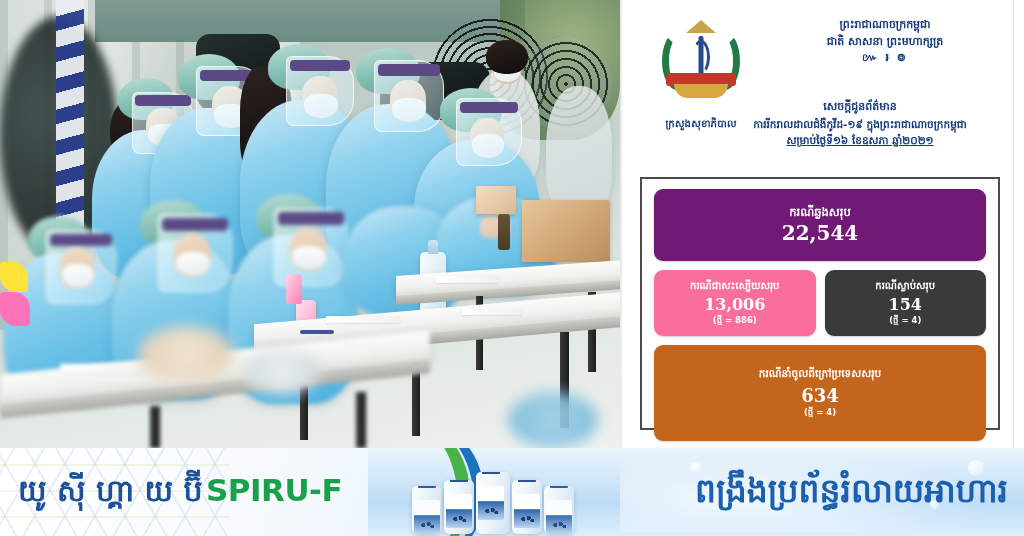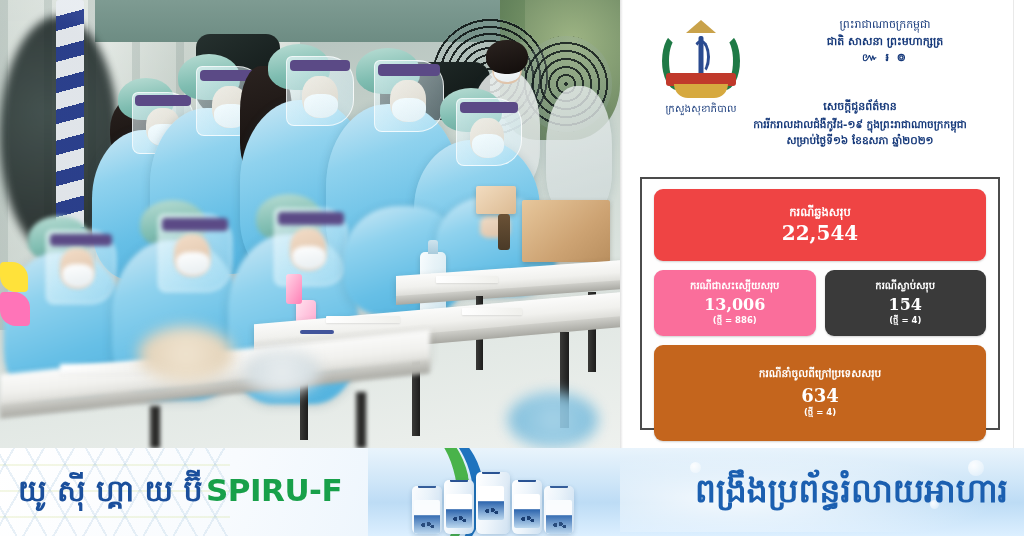--- a/index.html
+++ b/index.html
@@ -175,51 +175,51 @@
   }
   .emblem .ribbon{
     position:absolute; left:8px; bottom:12px; width:70px; height:13px;
     background:#c0392b; border-radius:3px;
   }
   .emblem .base{
     position:absolute; left:16px; bottom:0; width:54px; height:14px;
     background:#d6a93f; border-radius:0 0 26px 26px;
   }
   .logo-caption{
-    margin-top:4px; font-size:10px; color:#16397a; font-weight:normal; letter-spacing:.2px;
+    margin-top:19px; font-size:10px; color:#16397a; font-weight:bold; letter-spacing:.2px;
   }
   .nation-block{
     position:absolute; left:130px; top:16px; width:270px; text-align:center;
     color:#16397a;
   }
-  .nation-l1{ font-size:11px; font-weight:normal; line-height:1.55; }
+  .nation-l1{ font-size:11px; font-weight:bold; line-height:1.55; }
   .nation-l2{ font-size:11px; font-weight:bold; line-height:1.55; }
   .nation-orn{ font-size:11px; font-weight:bold; letter-spacing:2px; line-height:1.4; }
   .title-block{
     position:absolute; left:80px; top:98px; width:320px; text-align:center; color:#16397a;
   }
   .t1{ font-size:11px; font-weight:bold; line-height:1.6; }
   .t2{ font-size:11px; font-weight:bold; line-height:1.6; }
   .t3{ font-size:10.5px; font-weight:bold; line-height:1.6; }
-  .t4{ font-size:10.5px; font-weight:bold; line-height:1.6; }
+  .t4{ font-size:10.5px; font-weight:bold; line-height:1.6;text-decoration:underline; }
 
   .stats-frame{
     position:absolute; left:640px; top:177px; width:360px; height:253px;
     border:2px solid #4b4b4b; background:#fefefe; padding:10px 12px;
   }
   .stat{
     border-radius:9px; color:#fff; text-align:center;
     display:flex; flex-direction:column; justify-content:center; align-items:center;
     box-shadow: 0 1px 2px rgba(0,0,0,.18);
   }
   .stat .lbl{ font-size:10px; font-weight:bold; line-height:1.3; }
   .stat .val{ font-family:"DejaVu Serif","Liberation Serif",serif; font-weight:bold; }
   .stat .sub{ font-size:8.5px; font-weight:bold; margin-top:1px; }
 
-  .stat-total{ height:72px; background:#ef4444; margin-bottom:9px; }
+  .stat-total{ height:72px; background:#701a75; margin-bottom:9px; }
   .stat-total .val{ font-size:20px; margin-top:1px; }
   .stat-total .lbl{ font-size:11.5px; }
 
   .row3{ display:flex; gap:9px; margin-bottom:9px; }
   .row3 .stat{ flex:1; height:66px; padding:4px 2px; }
   .stat-new{ background:#1574c4; }
   .stat-rec{ background:#fa6e9b; }
   .stat-death{ background:#3a3a3a; }
   .row3 .val{ font-size:16px; margin-top:3px; }
 

